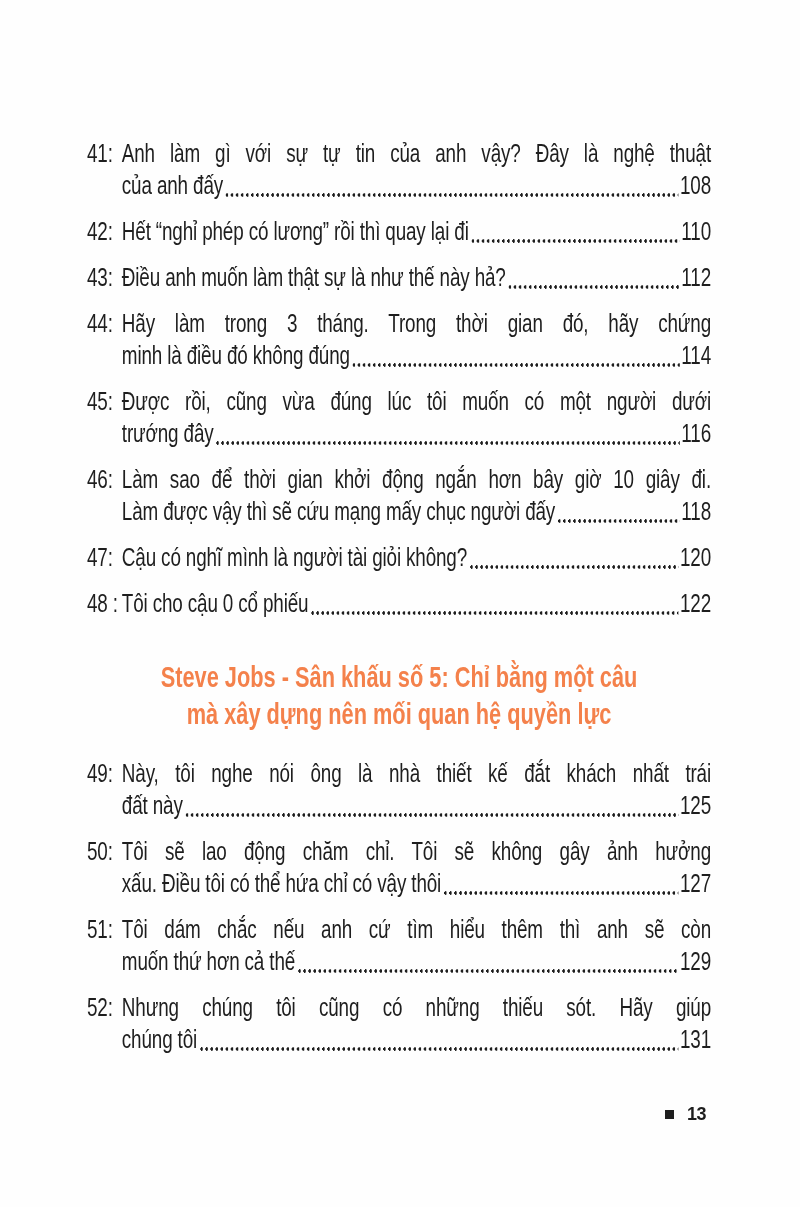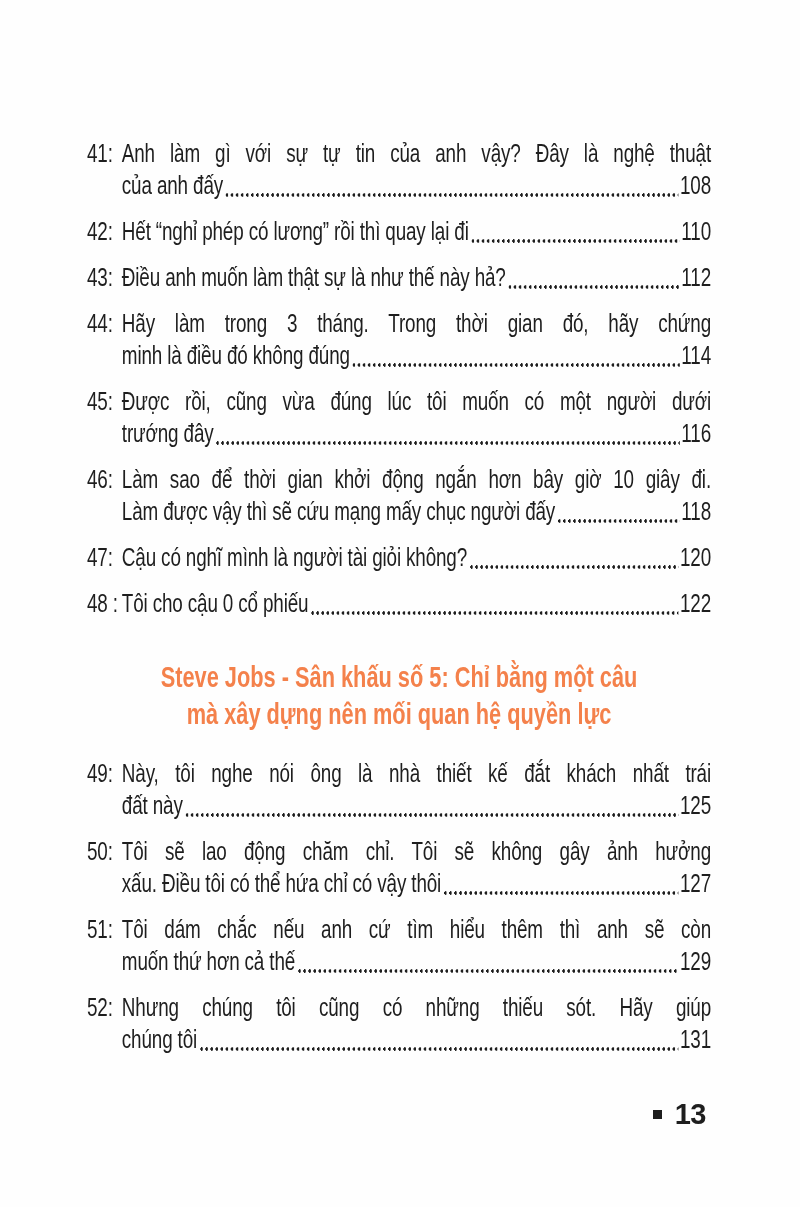--- a/index.html
+++ b/index.html
@@ -68,21 +68,21 @@
     display: flex;
     align-items: center;
     gap: 13px;
   }
   .footer-square {
     width: 9px;
     height: 9px;
     background: #1e1e1e;
   }
   .footer-num {
-    font-size: 29px;
+    font-size: 18px;
     font-weight: bold;
     letter-spacing: -0.5px;
   }
 </style>
 </head>
 <body>
 
 <main>
   <div class="content" id="toc-content">
       <div class="toc-section">

